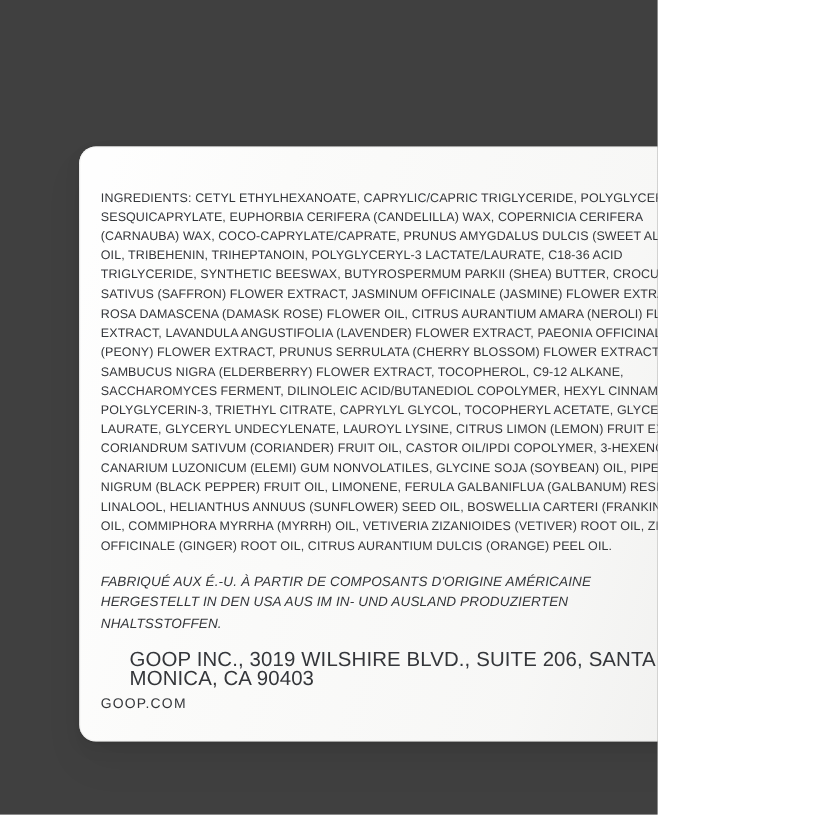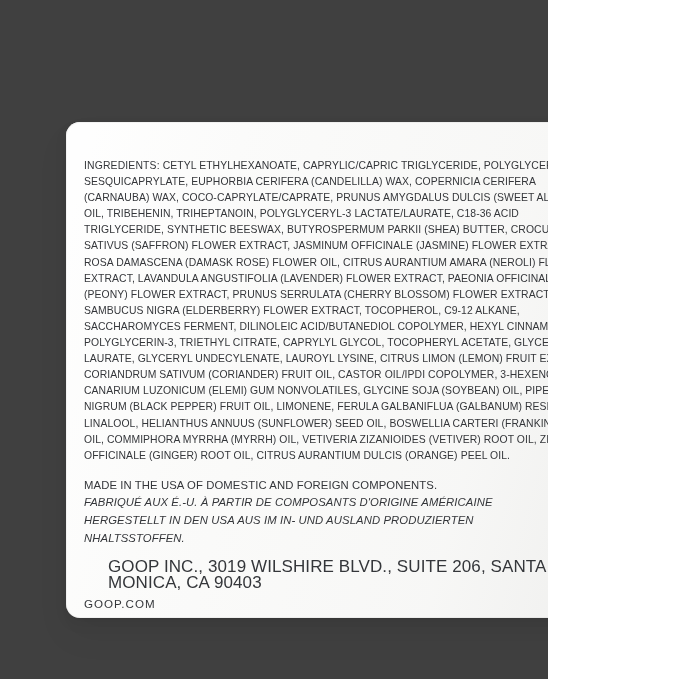--- a/index.html
+++ b/index.html
@@ -103,21 +103,20 @@
 </head>
 <body>
 
 <div id="stage">
   <div id="label-card">
     <div id="label-content">
 
       <p class="ingredients"><span class="lead">INGREDIENTS:</span><span> CETYL ETHYLHEXANOATE, CAPRYLIC/CAPRIC TRIGLYCERIDE, POLYGLYCERYL-2 SESQUICAPRYLATE, EUPHORBIA CERIFERA (CANDELILLA) WAX, COPERNICIA CERIFERA (CARNAUBA) WAX, COCO-CAPRYLATE/CAPRATE, PRUNUS AMYGDALUS DULCIS (SWEET ALMOND) OIL, TRIBEHENIN, TRIHEPTANOIN, POLYGLYCERYL-3 LACTATE/LAURATE, C18-36 ACID TRIGLYCERIDE, SYNTHETIC BEESWAX, BUTYROSPERMUM PARKII (SHEA) BUTTER, CROCUS SATIVUS (SAFFRON) FLOWER EXTRACT, JASMINUM OFFICINALE (JASMINE) FLOWER EXTRACT, ROSA DAMASCENA (DAMASK ROSE) FLOWER OIL, CITRUS AURANTIUM AMARA (NEROLI) FLOWER EXTRACT, LAVANDULA ANGUSTIFOLIA (LAVENDER) FLOWER EXTRACT, PAEONIA OFFICINALIS (PEONY) FLOWER EXTRACT, PRUNUS SERRULATA (CHERRY BLOSSOM) FLOWER EXTRACT, SAMBUCUS NIGRA (ELDERBERRY) FLOWER EXTRACT, TOCOPHEROL, C9-12 ALKANE, SACCHAROMYCES FERMENT, DILINOLEIC ACID/BUTANEDIOL COPOLYMER, HEXYL CINNAMAL, POLYGLYCERIN-3, TRIETHYL CITRATE, CAPRYLYL GLYCOL, TOCOPHERYL ACETATE, GLYCERYL LAURATE, GLYCERYL UNDECYLENATE, LAUROYL LYSINE, CITRUS LIMON (LEMON) FRUIT EXTRACT, CORIANDRUM SATIVUM (CORIANDER) FRUIT OIL, CASTOR OIL/IPDI COPOLYMER, 3-HEXENOL, CANARIUM LUZONICUM (ELEMI) GUM NONVOLATILES, GLYCINE SOJA (SOYBEAN) OIL, PIPER NIGRUM (BLACK PEPPER) FRUIT OIL, LIMONENE, FERULA GALBANIFLUA (GALBANUM) RESIN OIL, LINALOOL, HELIANTHUS ANNUUS (SUNFLOWER) SEED OIL, BOSWELLIA CARTERI (FRANKINCENSE) OIL, COMMIPHORA MYRRHA (MYRRH) OIL, VETIVERIA ZIZANIOIDES (VETIVER) ROOT OIL, ZINGIBER OFFICINALE (GINGER) ROOT OIL, CITRUS AURANTIUM DULCIS (ORANGE) PEEL OIL.</span></p>
 
       <div class="origin-block">
-        <div class="origin-line">MADE IN THE USA OF DOMESTIC AND FOREIGN COMPONENTS.</div>
         <div class="origin-line italic">FABRIQUÉ AUX É.-U.  À PARTIR DE COMPOSANTS D'ORIGINE AMÉRICAINE</div>
         <div class="origin-line italic">HERGESTELLT IN DEN USA AUS IM IN- UND AUSLAND PRODUZIERTEN</div>
         <div class="origin-line italic">NHALTSSTOFFEN.</div>
       </div>
 
       <div class="address">GOOP INC., 3019 WILSHIRE BLVD., SUITE 206, SANTA MONICA, CA 90403</div>
 
       <div class="website">GOOP.COM</div>
 
     </div>

